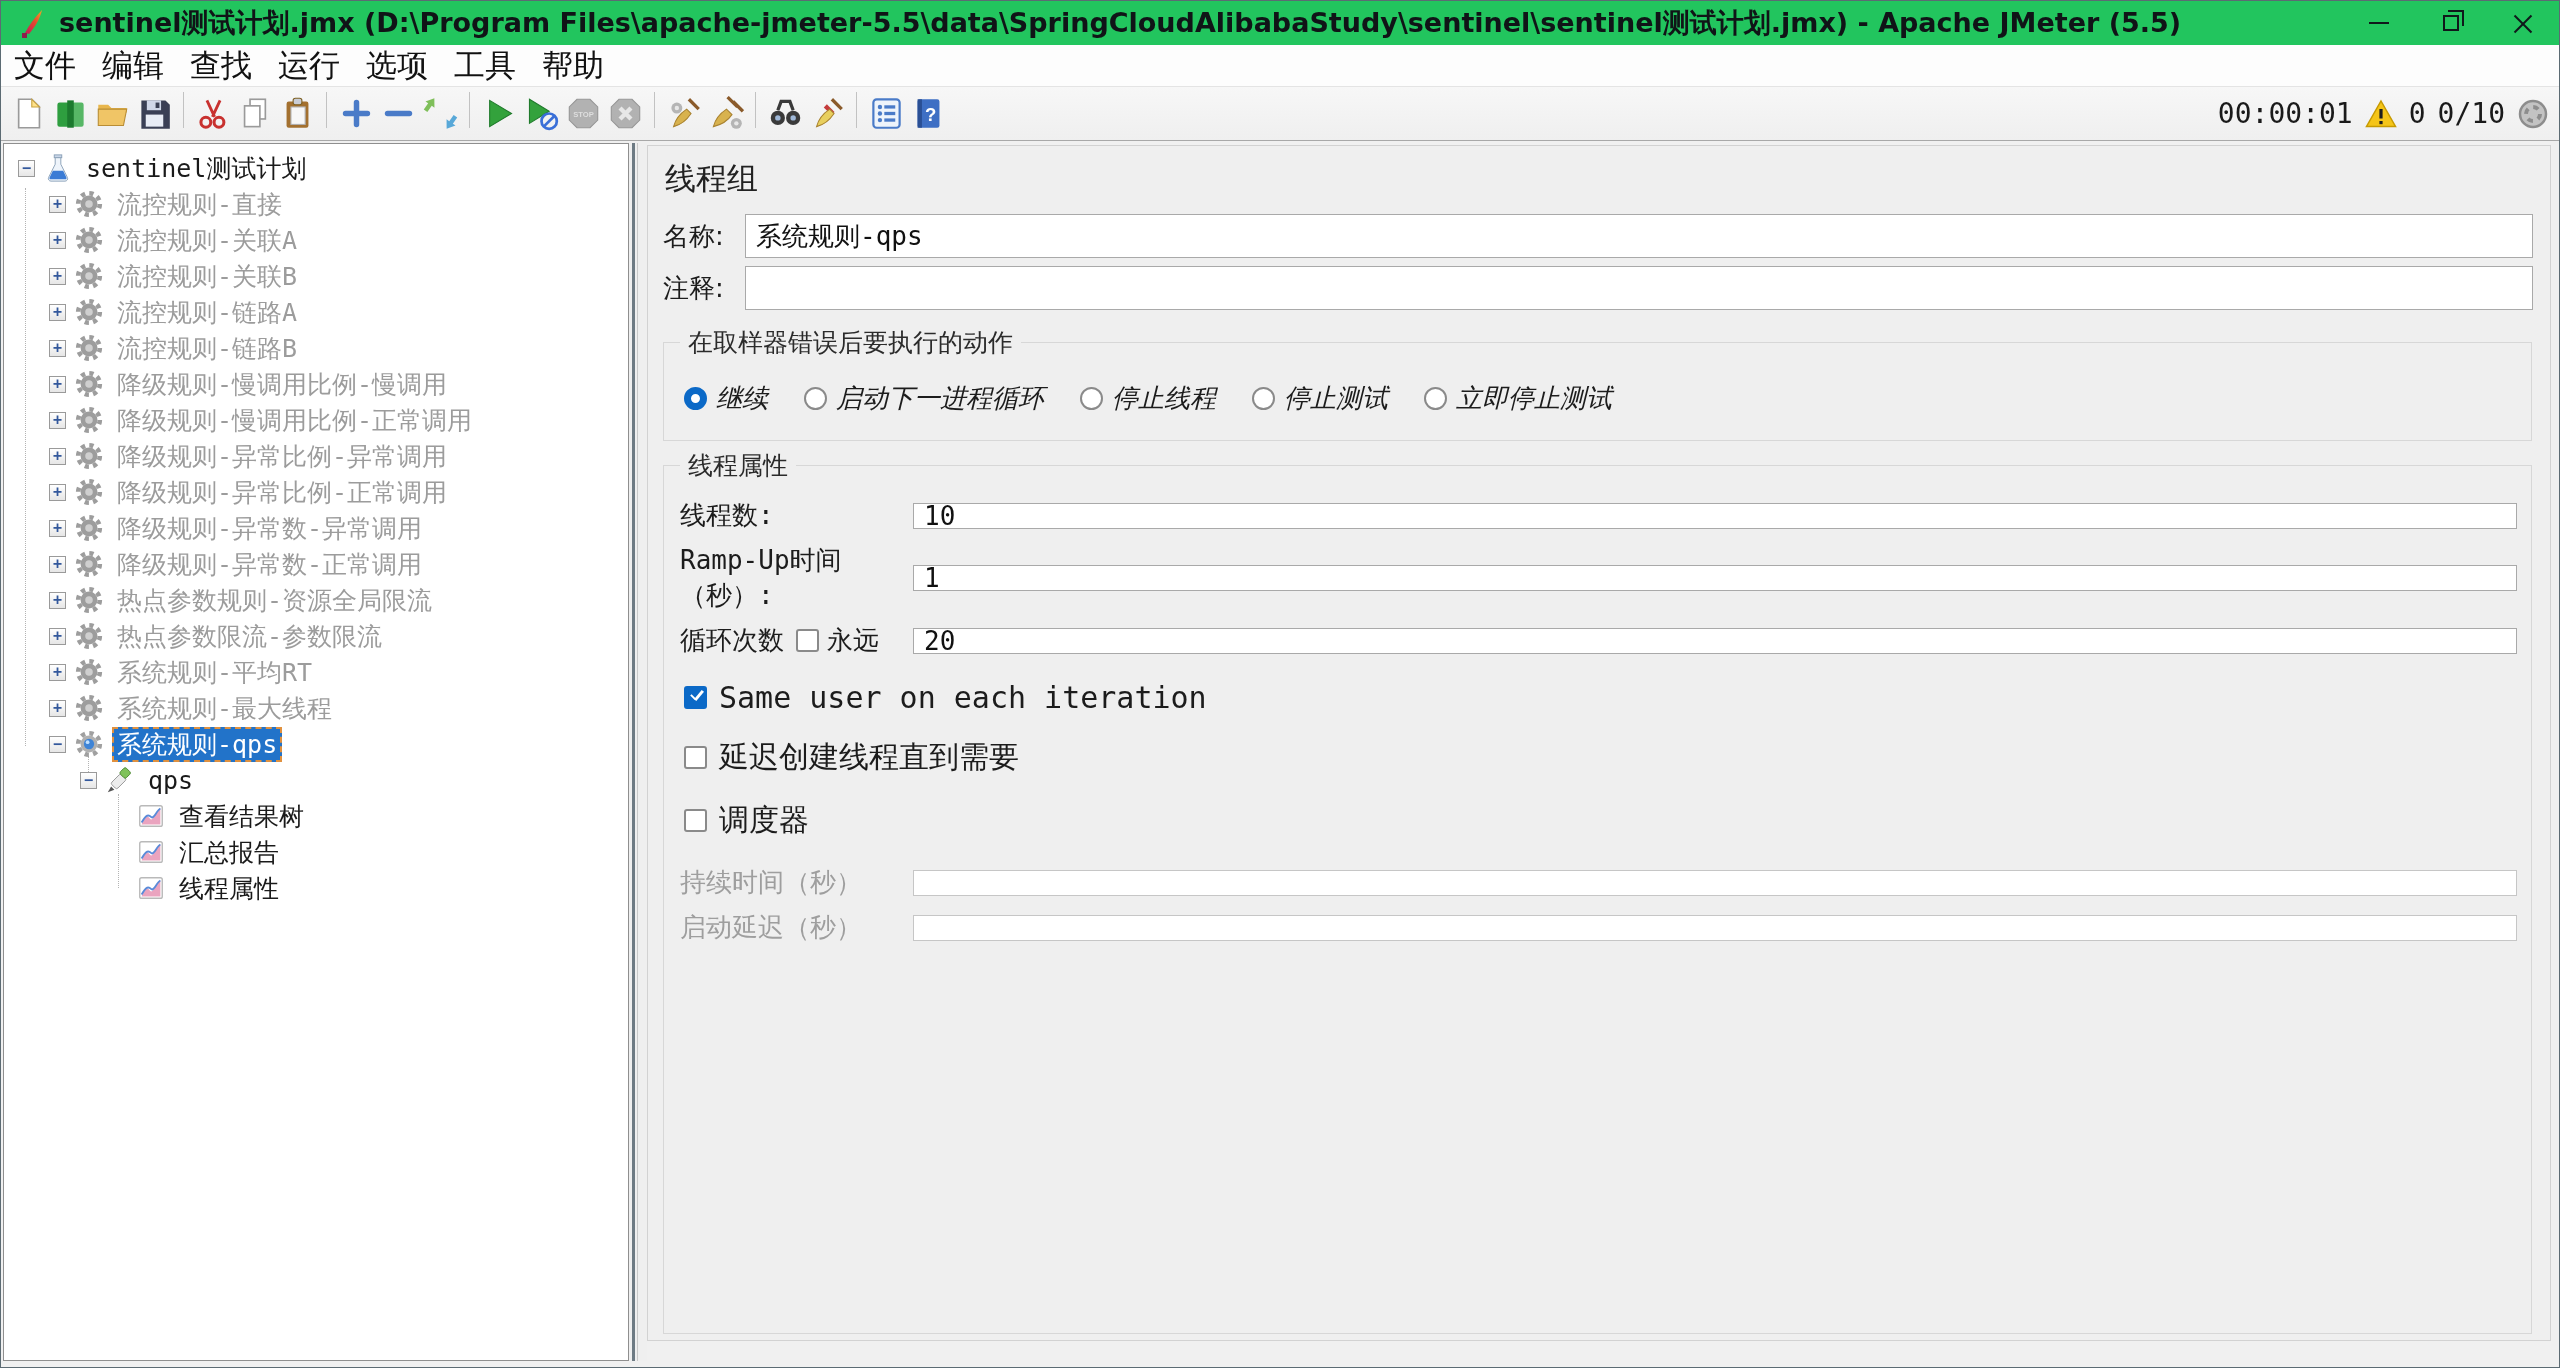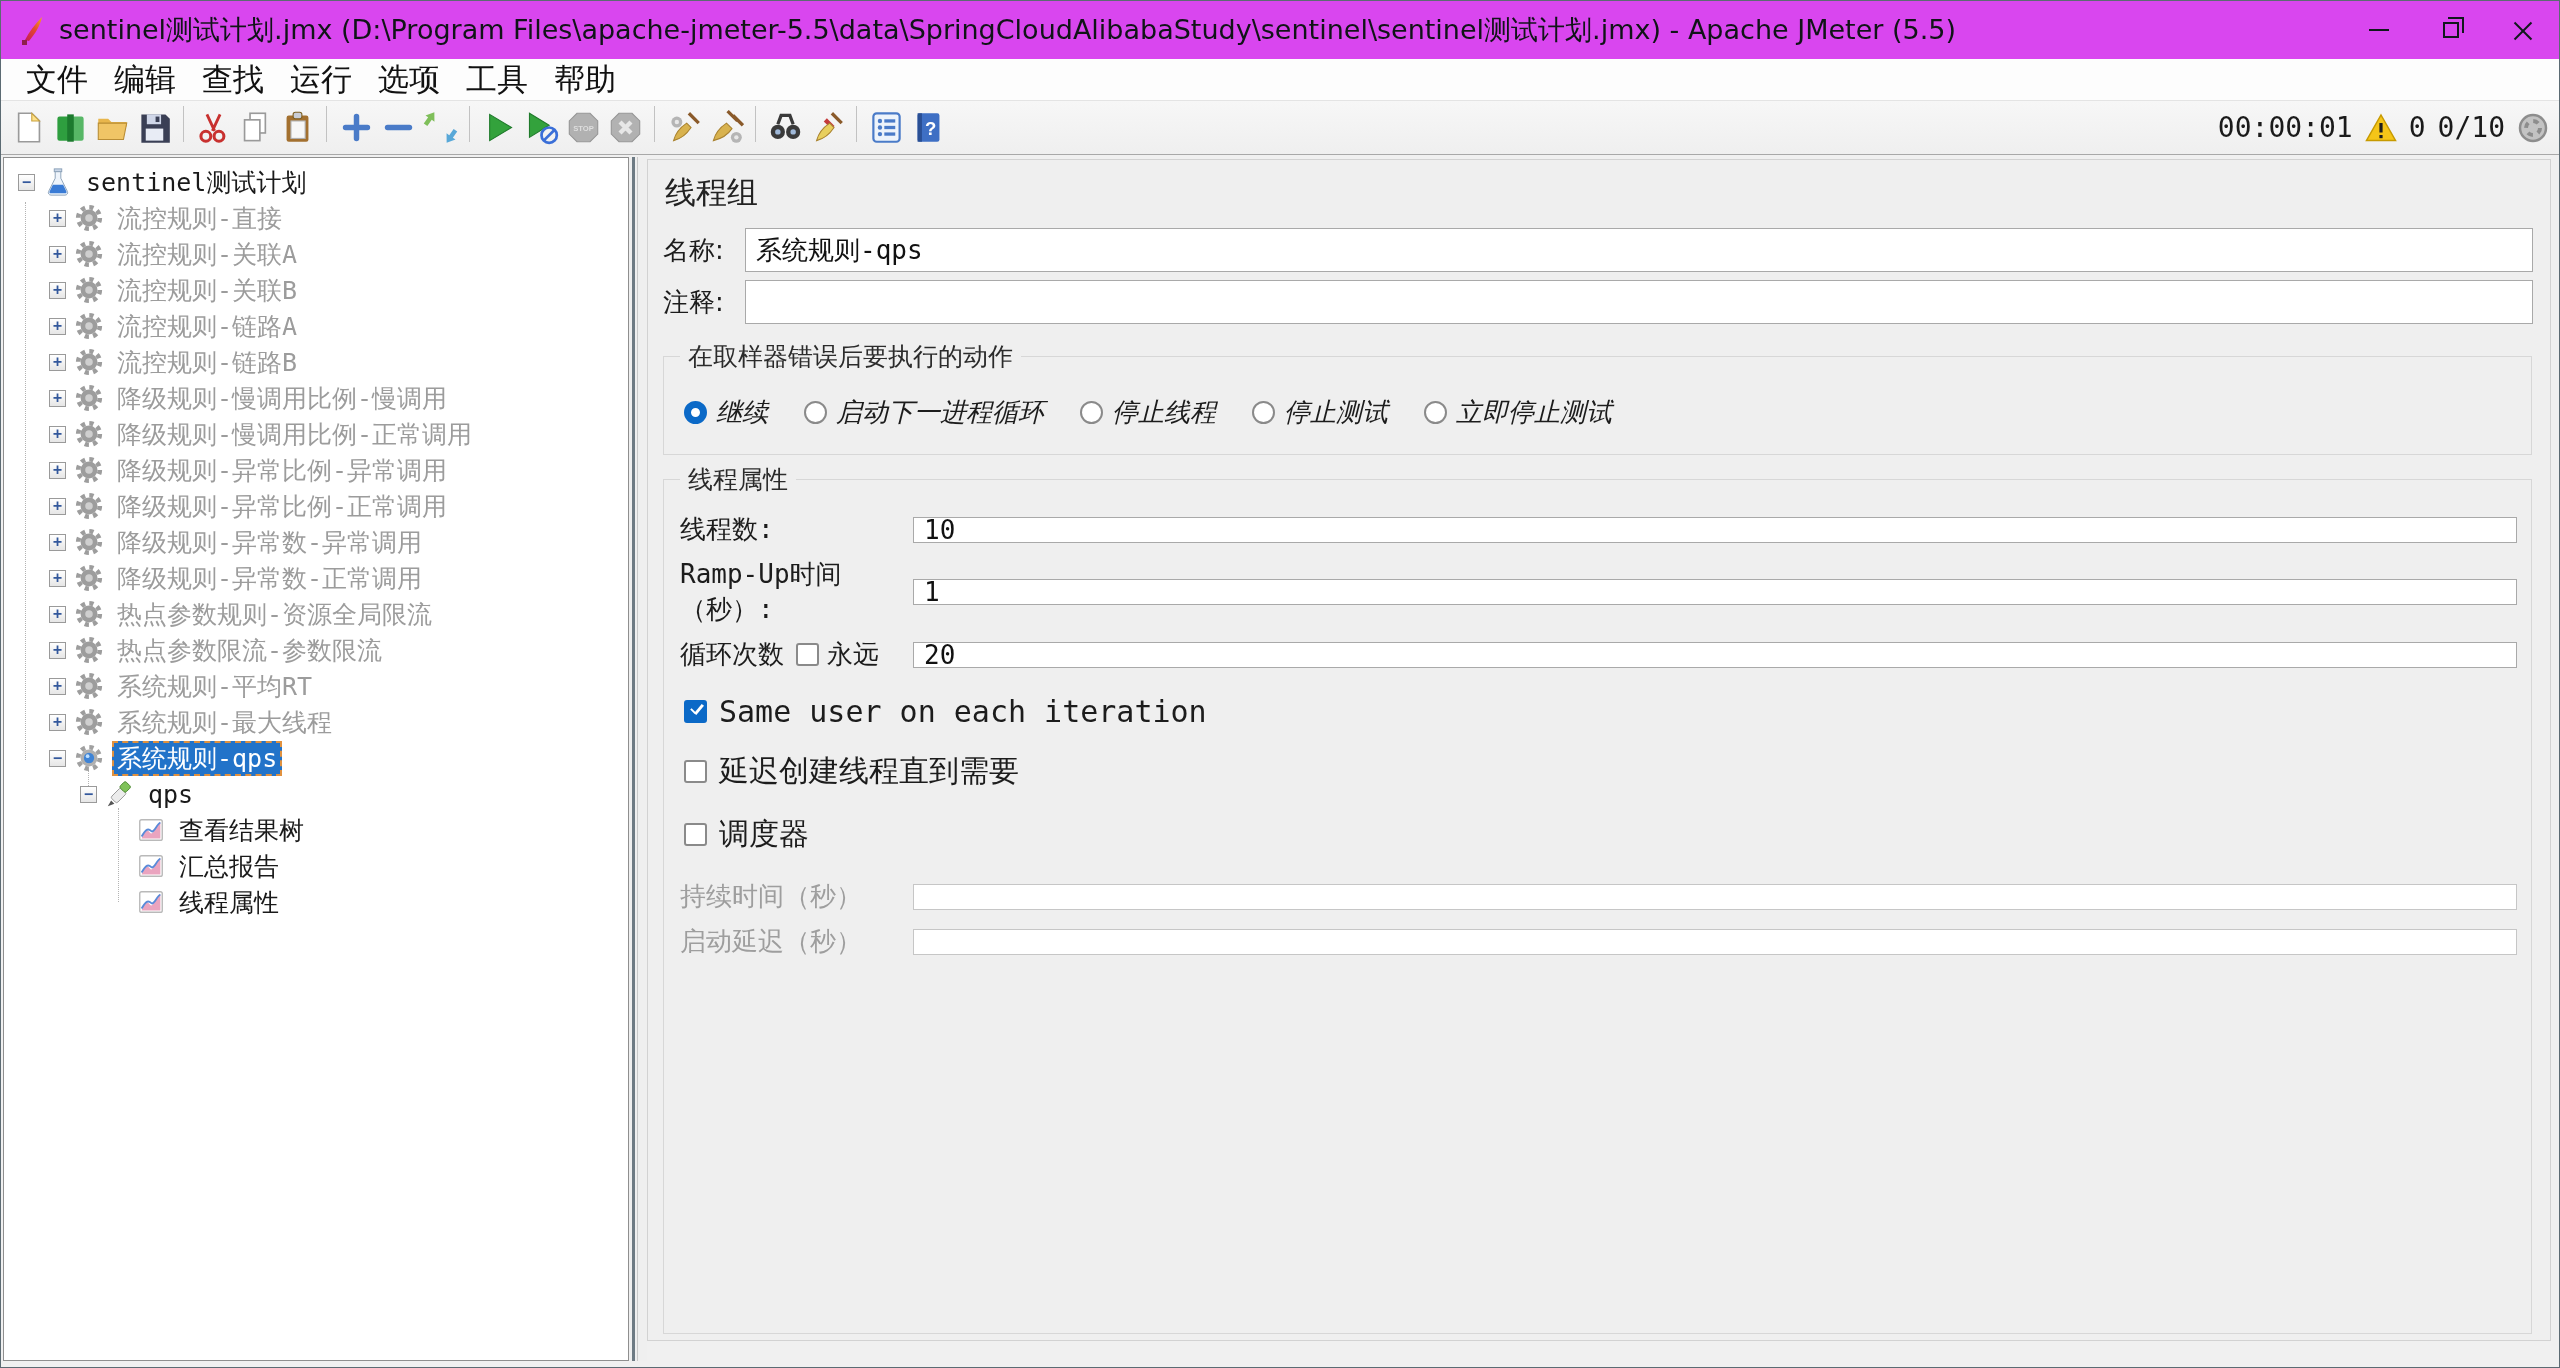--- a/index.html
+++ b/index.html
@@ -2,34 +2,34 @@
 <html><head>
 <meta charset="utf-8">
 <style>
   * { margin:0; padding:0; box-sizing:border-box; }
   html,body { width:2560px; height:1368px; overflow:hidden; background:#d8d8d8;
               font-family:"DejaVu Sans","Liberation Sans",sans-serif; }
   #window { position:relative; width:2560px; height:1368px; background:#f0f0f0;
             border:1px solid #5c6b73; display:flex; flex-direction:column; }
 
   
-  #titlebar { height:58px; background:#d946ef; display:flex; align-items:center; flex:none; }
+  #titlebar { height:44px; background:#22c55e; display:flex; align-items:center; flex:none;font-weight:bold; }
   #app-icon { width:32px; height:32px; margin:0 12px 0 14px; flex:none; }
   #title-text { font-size:27px; color:#101417; white-space:nowrap; overflow:hidden; flex:1; }
   .win-btn { width:72px; height:44px; display:flex; align-items:center; justify-content:center; flex:none; }
   .glyph-min { width:20px; height:0; border-top:2px solid #10181b; }
   .glyph-restore { position:relative; width:16px; height:16px; border:2px solid #10181b; }
   .glyph-restore:before { content:""; position:absolute; left:3px; top:-7px; width:14px; height:14px;
                           border:2px solid #10181b; border-left:none; border-bottom:none; }
   .glyph-close { position:relative; width:20px; height:20px; }
   .glyph-close:before,.glyph-close:after { content:""; position:absolute; left:9px; top:-1px; width:2px; height:24px; background:#10181b; }
   .glyph-close:before { transform:rotate(45deg); } .glyph-close:after { transform:rotate(-45deg); }
 
   
-  #menubar { height:42px; background:#fdfdfd; display:flex; align-items:center; padding-left:12px;
+  #menubar { height:42px; background:#fdfdfd; display:flex; align-items:center; padding-left:0;
              border-bottom:1px solid #e4e4e4; flex:none; }
   .menu-item { font-size:31px; color:#111; padding:0 13px; height:100%; display:flex; align-items:center; }
 
   
   #toolbar { height:54px; background:linear-gradient(#f7f7f7,#efefef); border-bottom:1px solid #a8a8a8;
              display:flex; align-items:center; padding:0 10px 0 6px; flex:none; }
   .tb-btn { width:42px; height:44px; display:flex; align-items:center; justify-content:center; border-radius:4px; flex:none; }
   .tb-btn svg { width:35px; height:35px; }
   .tb-btn.disabled { opacity:.9; }
   .tb-sep { width:1px; height:36px; background:#c2c2c2; margin:0 8px; flex:none; }

